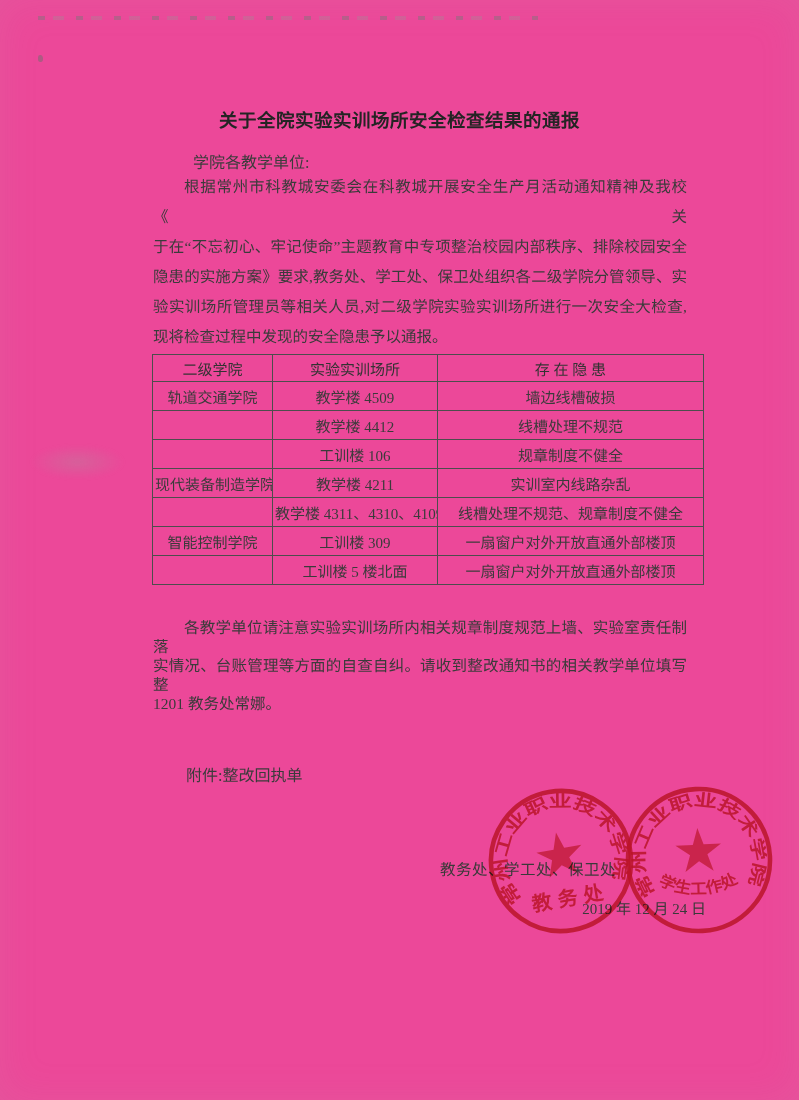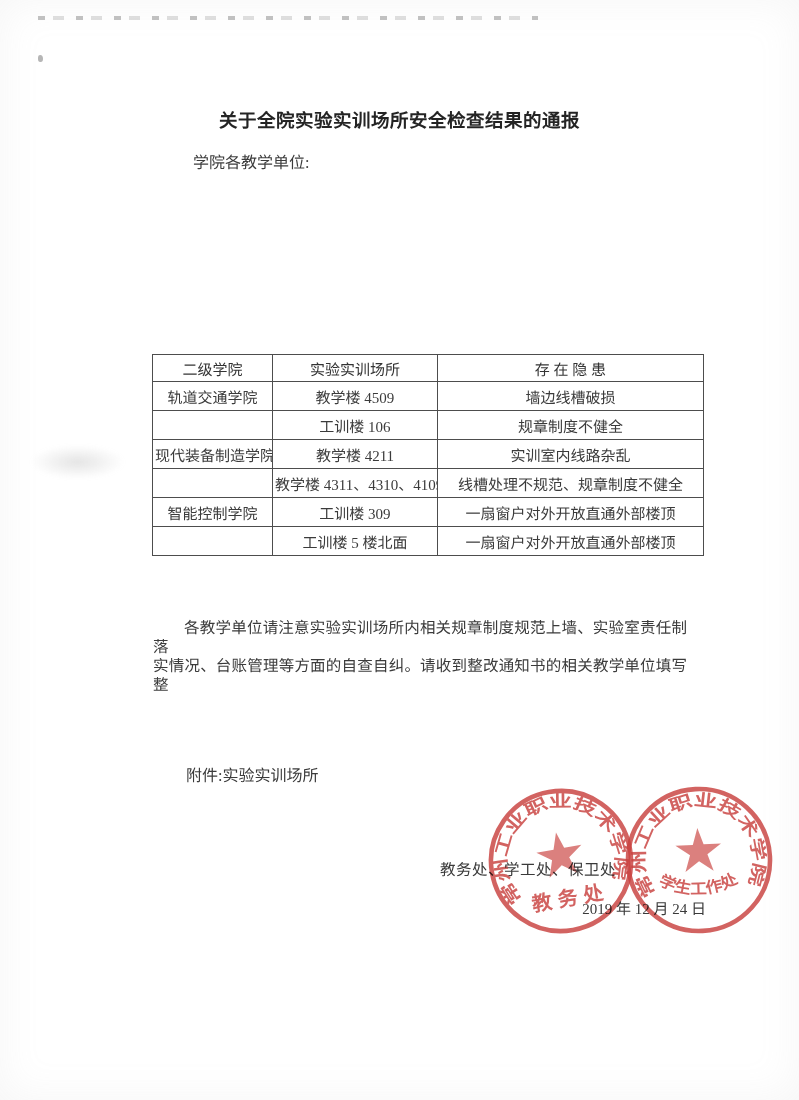--- a/index.html
+++ b/index.html
@@ -1,20 +1,20 @@
 <!DOCTYPE html>
 <html lang="zh-CN"><head>
 <meta charset="utf-8">
 <style>
   html,body{margin:0;padding:0;background:#e9e9e9;}
   .page{
     position:relative;
     width:799px;height:1100px;
     margin:0 auto;
-    background:#ffffff;
+    background:#ec4899;
     overflow:hidden;
     font-family:"Liberation Serif","DejaVu Serif",serif;
     color:#3a3a3a;
     box-shadow:inset 0 0 40px rgba(180,180,180,.12);
   }
   
   .noise-top{
     position:absolute;left:38px;top:16px;width:500px;height:4px;
     background:repeating-linear-gradient(90deg,
       rgba(120,120,120,.45) 0 7px, rgba(120,120,120,0) 7px 15px,
@@ -90,20 +90,27 @@
 <div class="page">
 
   <div class="noise-top"></div>
   <div class="noise-speck"></div>
   <div class="smudge"></div>
 
   <h1 class="title">关于全院实验实训场所安全检查结果的通报</h1>
 
   <div class="salutation">学院各教学单位:</div>
 
+  <div class="para para1">
+    <div class="doc-line indent jl">根据常州市科教城安委会在科教城开展安全生产月活动通知精神及我校《关</div>
+    <div class="doc-line jl">于在“不忘初心、牢记使命”主题教育中专项整治校园内部秩序、排除校园安全</div>
+    <div class="doc-line jl">隐患的实施方案》要求,教务处、学工处、保卫处组织各二级学院分管领导、实</div>
+    <div class="doc-line jl">验实训场所管理员等相关人员,对二级学院实验实训场所进行一次安全大检查,</div>
+    <div class="doc-line">现将检查过程中发现的安全隐患予以通报。</div>
+  </div>
 
   <table class="hazard-table">
     <colgroup>
       <col class="col-college">
         <col class="col-location">
         <col class="col-hazard">
     </colgroup>
     <thead>
       <tr>
         <th>二级学院</th>
@@ -112,20 +119,25 @@
       </tr>
     </thead>
     <tbody>
       <tr>
         <td>轨道交通学院</td>
         <td>教学楼 4509</td>
         <td>墙边线槽破损</td>
       </tr>
       <tr>
         <td></td>
+        <td>教学楼 4412</td>
+        <td>线槽处理不规范</td>
+      </tr>
+      <tr>
+        <td></td>
         <td>工训楼 106</td>
         <td>规章制度不健全</td>
       </tr>
       <tr>
         <td>现代装备制造学院</td>
         <td>教学楼 4211</td>
         <td>实训室内线路杂乱</td>
       </tr>
       <tr>
         <td></td>
@@ -141,23 +153,24 @@
         <td></td>
         <td>工训楼 5 楼北面</td>
         <td>一扇窗户对外开放直通外部楼顶</td>
       </tr>
     </tbody>
   </table>
 
   <div class="para para2">
     <div class="doc-line indent jl">各教学单位请注意实验实训场所内相关规章制度规范上墙、实验室责任制落</div>
     <div class="doc-line jl">实情况、台账管理等方面的自查自纠。请收到整改通知书的相关教学单位填写整</div>
+    <div class="doc-line">1201 教务处常娜。</div>
   </div>
 
-  <div class="attachment">附件:实验实训场所</div>
+  <div class="attachment">附件:整改回执单</div>
 
   <div class="signature">教务处、学工处、保卫处</div>
   <div class="date">2019 年 12 月 24 日</div>
 
   <svg class="stamps" width="330" height="180" viewBox="0 0 330 180">
     <defs>
       <path id="arcL" d="M 46.8 117 A 54 54 0 1 1 135.2 117" fill="none"></path>
       <path id="arcR" d="M 184.8 116 A 54 54 0 1 1 273.2 116" fill="none"></path>
       <path id="arcRB" d="M 187 107 A 80 80 0 0 0 271 107" fill="none"></path>
     </defs>

